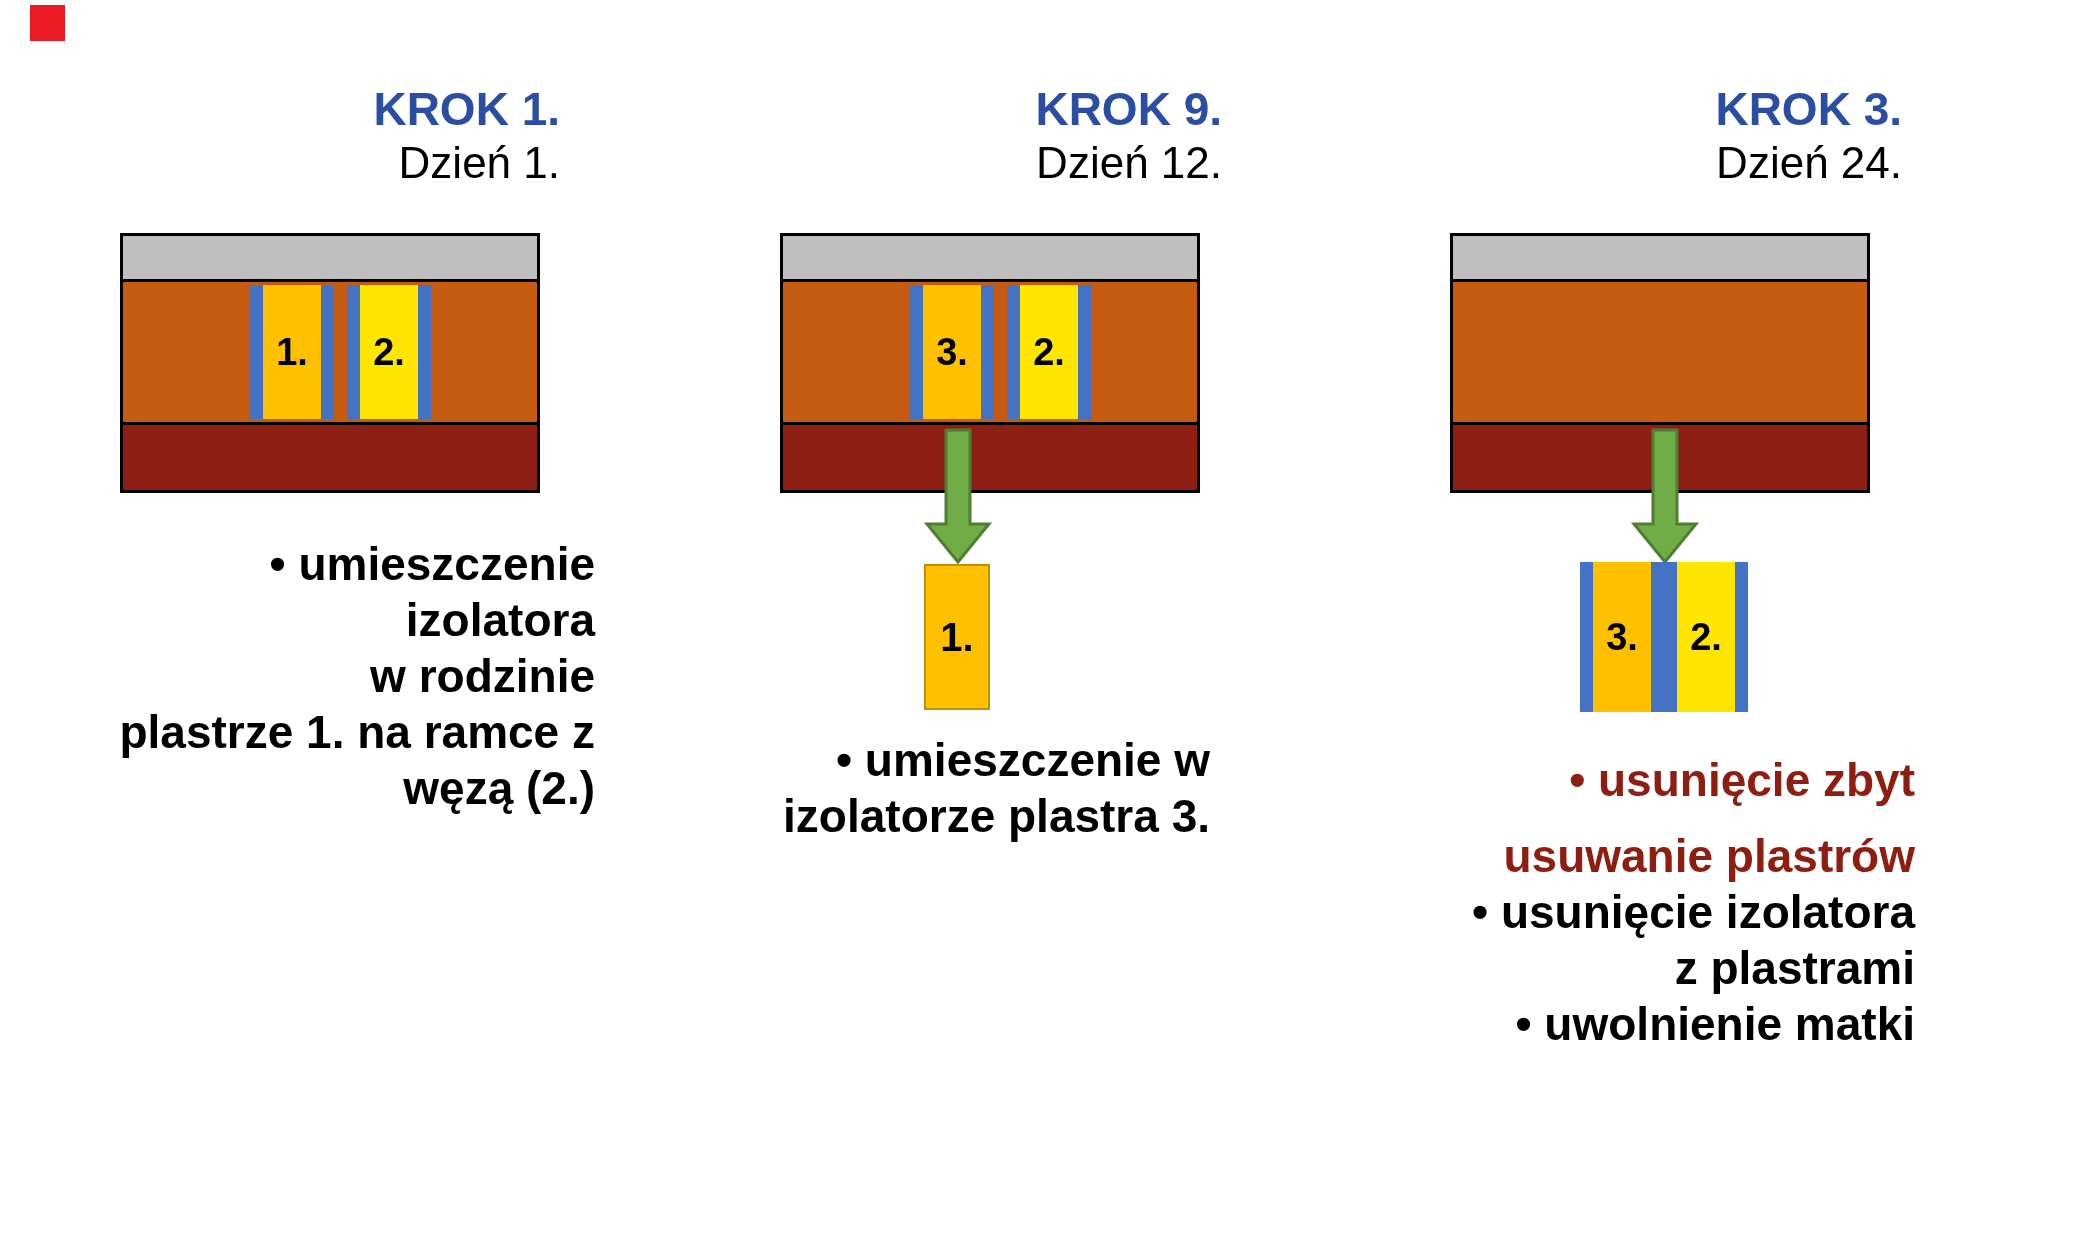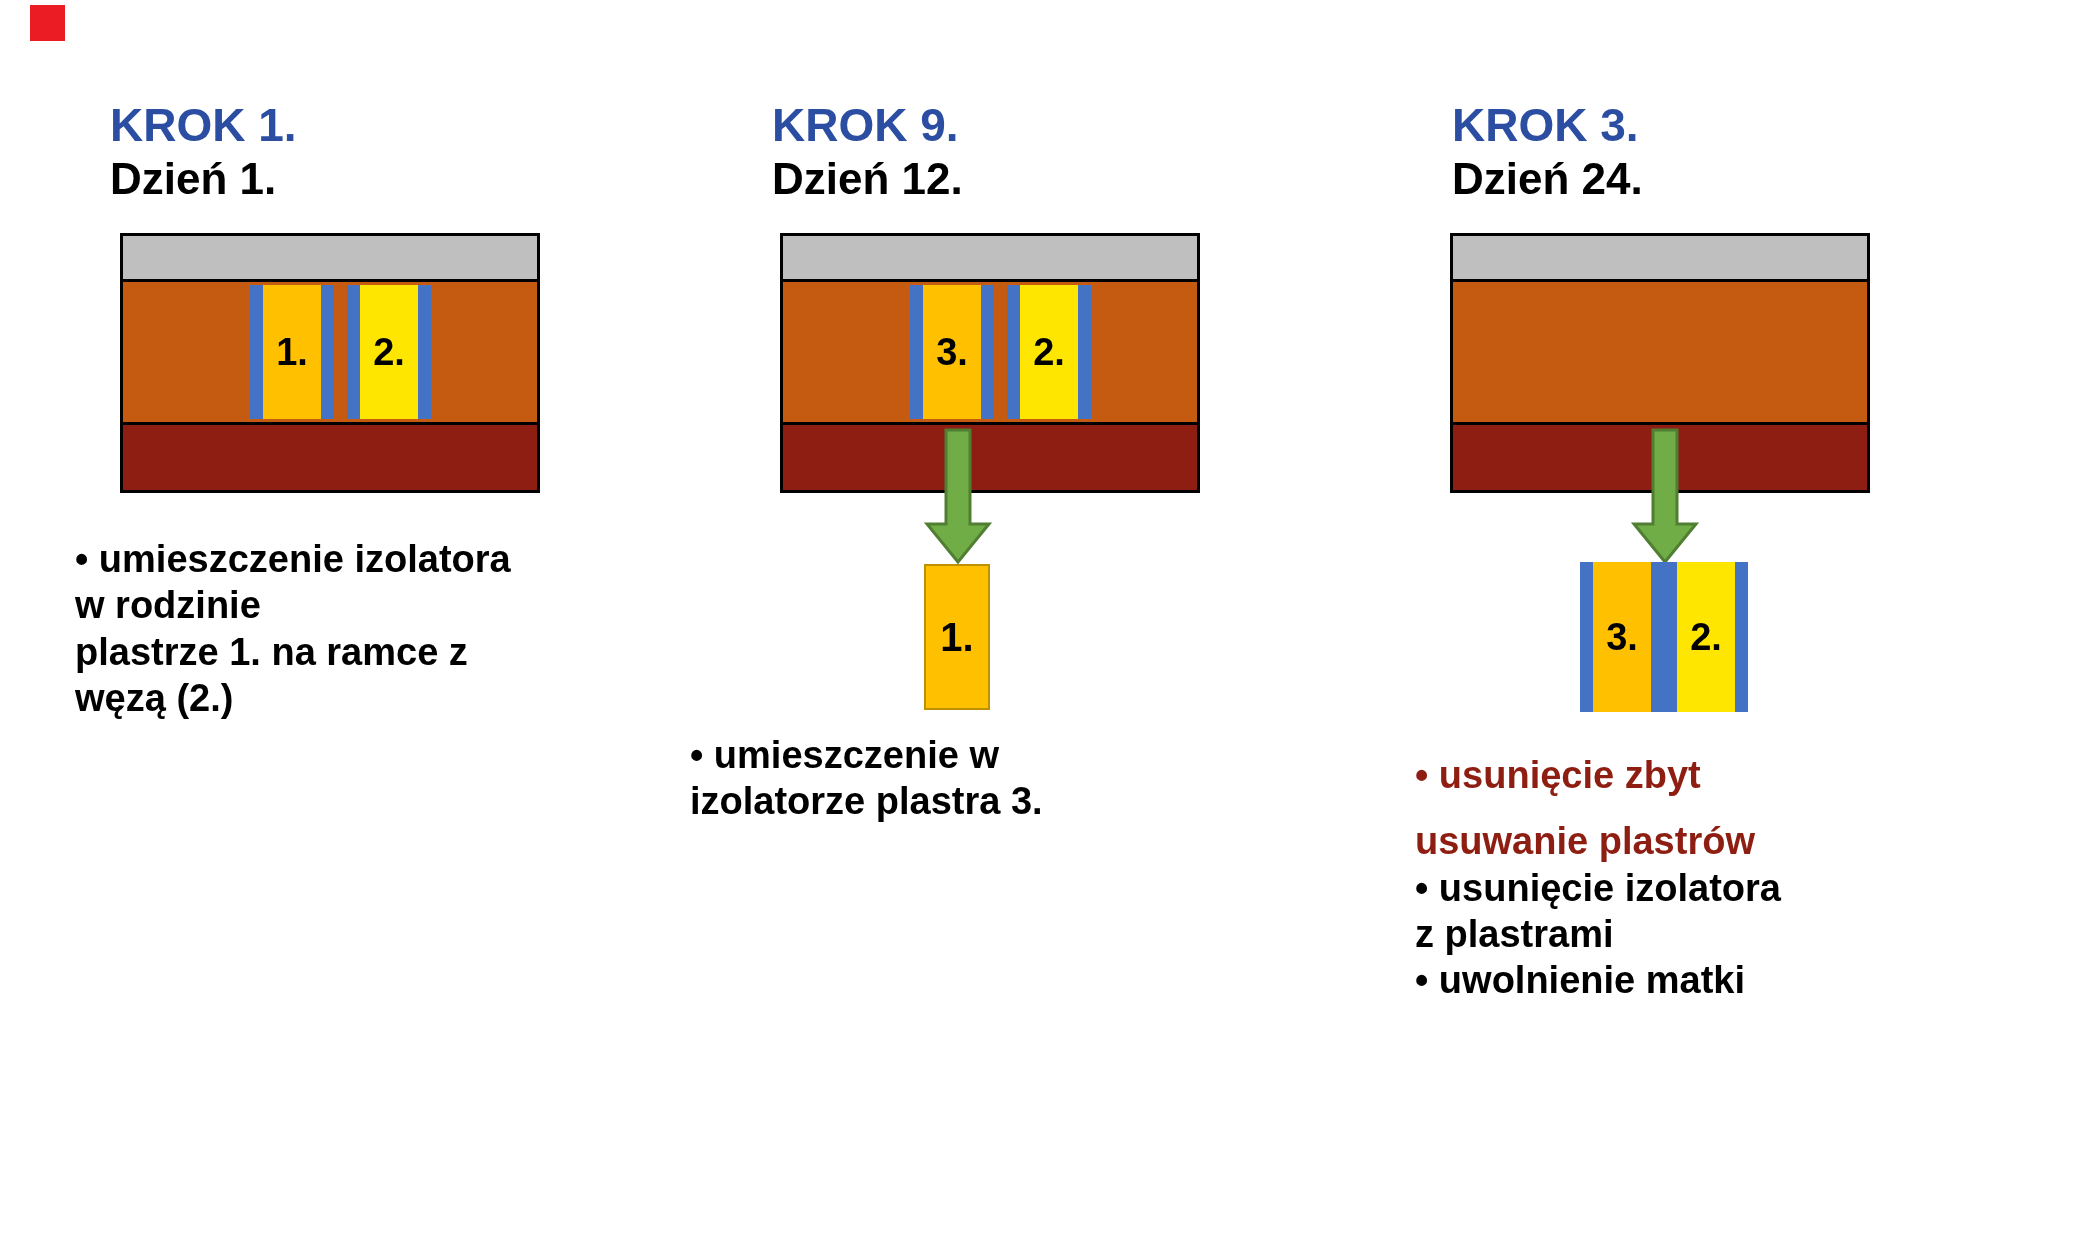--- a/index.html
+++ b/index.html
@@ -3,44 +3,44 @@
 <meta charset="utf-8">
 <style>
   * { margin:0; padding:0; box-sizing:border-box; }
   html,body { background:#ffffff; }
   body { font-family:"Liberation Sans", sans-serif; }
   .canvas {
     position:relative; width:2093px; height:1247px; background:#ffffff; overflow:hidden;
   }
   .marker { position:absolute; left:30px; top:5px; width:35px; height:36px; background:var(--marker-red); }
 
-  .header { position:absolute; top:100px; width:450px; text-align:left; }
+  .header { position:absolute; top:84px; width:450px; text-align:right; }
   .krok { font-size:46px; font-weight:bold; color:var(--heading-blue); line-height:1.1; }
-  .dzien { font-size:44px; font-weight:bold; color:#000; line-height:1.25; }
+  .dzien { font-size:44px; font-weight:normal; color:#000; line-height:1.25; }
 
   .box { position:absolute; top:233px; width:420px; height:260px; border:3px solid #000; background:var(--box-orange); }
   .gray-band { height:46px; border-bottom:3px solid #000; background:var(--box-gray); }
   .darkred-band { position:absolute; left:0; right:0; bottom:0; height:68px; border-top:3px solid #000; background:var(--box-dark-red); }
 
   .frame { position:absolute; top:49px; height:134px; width:84px; display:flex; }
   .edge { width:13px; background:var(--frame-blue); }
   .cell { flex:1; display:flex; align-items:center; justify-content:center; font-weight:bold; font-size:38px; color:#000; }
   .amber { background:var(--frame-amber); }
   .yellow { background:var(--frame-yellow); }
 
   .arrow { position:absolute; top:428px; width:70px; height:136px; }
   .arrow polygon { fill:var(--arrow-green-fill); stroke:var(--arrow-green-stroke); stroke-width:3; stroke-linejoin:miter; }
 
   .loose-frame { position:absolute; left:924px; top:564px; width:66px; height:146px; background:var(--frame-amber);
     border:2px solid #bf9000; display:flex; align-items:center; justify-content:center; font-weight:bold; font-size:40px; }
 
   .isolator { position:absolute; left:1580px; top:562px; display:flex; }
   .frame-row { height:150px; width:84px; display:flex; }
 
-  .bullets { position:absolute; text-align:left; font-weight:bold; font-size:38px; line-height:1.22; color:#000; }
+  .bullets { position:absolute; text-align:right; font-weight:bold; font-size:46px; line-height:1.22; color:#000; }
   .bullets .red { color:var(--emphasis-red);margin-top:20px; }
   .b1 { left:75px;  top:536px; width:520px; }
   .b2 { left:690px; top:732px; width:520px; }
   .b3 { left:1415px; top:732px; width:500px; }
 </style>
 </head>
 <body>
 
 <div class="canvas">
 

